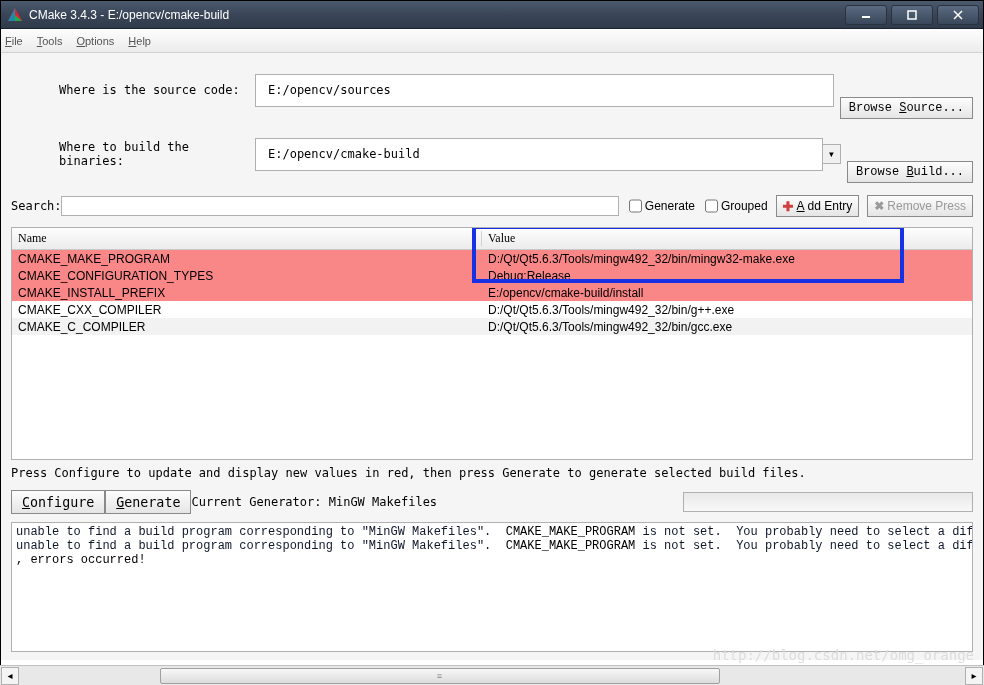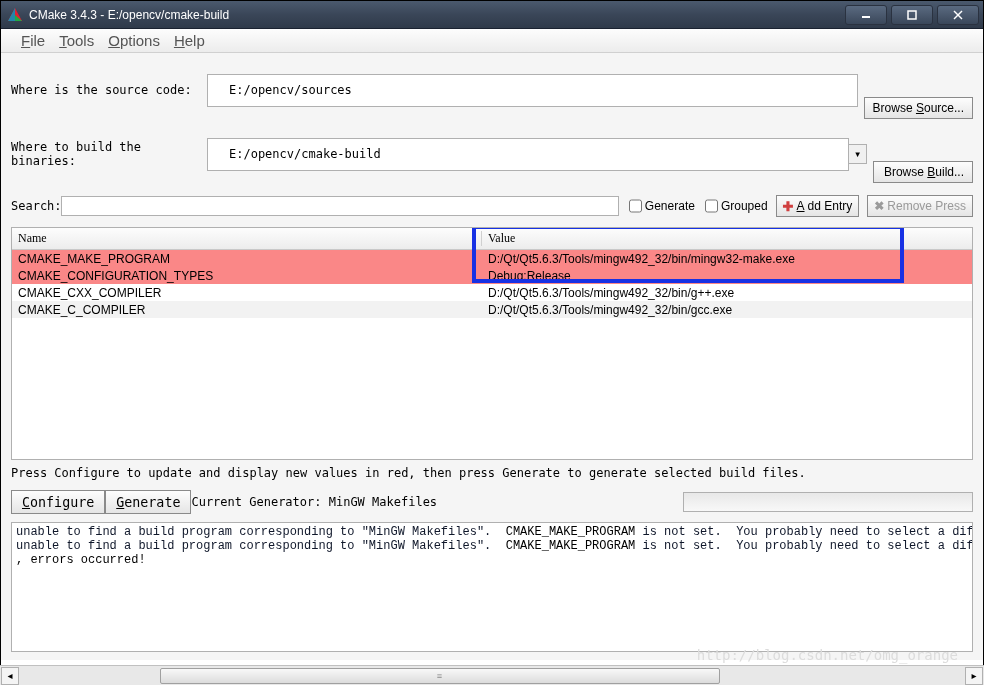--- a/index.html
+++ b/index.html
@@ -7,32 +7,32 @@
 
 
 .titlebar { background: linear-gradient(to bottom, #4b5a6e 0%, #3a4658 50%, #2f3a4a 100%); height: 28px; display: flex; align-items: center; padding-left: 6px; color: #fff; border-bottom: 1px solid #1a2230; }
 .titlebar .app-icon { width: 16px; height: 16px; margin-right: 6px; }
 .titlebar .title { flex: 1; font-size: 12px; }
 .titlebar .win-controls { display: flex; }
 .titlebar .win-btn { width: 42px; height: 20px; margin-top: 0; border: 1px solid #2a3240; border-radius: 3px; margin-right: 4px; display: flex; align-items: center; justify-content: center; background: linear-gradient(to bottom, #5a6a80, #3a475a); color: #fff; font-size: 11px; cursor: default; }
 .titlebar .win-btn.close { background: linear-gradient(to bottom, #5a6a80, #3a475a); }
 
 
-.menubar { height: 24px; background: linear-gradient(to bottom, #fdfdfd, #ececec); border-bottom: 1px solid #d0d0d0; display: flex; align-items: center; padding-left: 20px; gap: 14px; font-size: 15px; }
+.menubar { height: 24px; background: linear-gradient(to bottom, #fdfdfd, #ececec); border-bottom: 1px solid #d0d0d0; display: flex; align-items: center; padding-left: 4px; gap: 14px; font-size: 11px; }
 .menubar span { color: #555; cursor: default; }
 .menubar span u { text-decoration: underline; }
 
 
 .content { padding: 8px 10px; background: #f5f5f5; height: calc(100% - 28px - 24px - 24px); display: flex; flex-direction: column; }
 
 .row { display: flex; align-items: center; margin-bottom: 6px; font-family: "SimSun", "NSimSun", monospace; font-size: 12px; }
-.row .label { width: 196px; }
-.row input[type=text] { flex: 1; border: 1px solid #b0b0b0; background: #fff; height: 33px; padding: 0 21px; font-family: "SimSun", monospace; font-size: 12px; }
+.row .label { width: 196px; margin-left: 48px; }
+.row input[type=text] { flex: 1; border: 1px solid #b0b0b0; background: #fff; height: 33px; padding: 0 12px; font-family: "SimSun", monospace; font-size: 12px; }
 .row .dropdown-arrow { width: 18px; text-align: center; border: 1px solid #b0b0b0; border-left: none; height: 20px; line-height: 18px; background: #f0f0f0; }
-.row button { margin-left: 6px; height: 22px; padding: 0 8px; border: 1px solid #8a8a8a; background: linear-gradient(to bottom, #fdfdfd, #e5e5e5); font-family: Liberation Sans, sans-serif; font-size: 12px; cursor: default; min-width: 100px; text-align: right; margin-top: 36px; }
+.row button { margin-left: 6px; height: 22px; padding: 0 8px; border: 1px solid #8a8a8a; background: linear-gradient(to bottom, #fdfdfd, #e5e5e5); font-family: Liberation Mono, monospace; font-size: 12px; cursor: default; min-width: 100px; text-align: right; margin-top: 36px; }
 
 .search-row { display: flex; align-items: center; margin-top: 6px; margin-bottom: 6px; font-family: "SimSun", monospace; }
 .search-row .label { width: 50px; }
 .search-row input { flex: 1; border: 1px solid #b0b0b0; background: #fff; height: 20px; padding: 0 4px; }
 .search-row .cb { margin-left: 10px; display: flex; align-items: center; gap: 3px; font-family: Tahoma, sans-serif; }
 .search-row .btn { margin-left: 8px; height: 22px; padding: 0 6px; border: 1px solid #8a8a8a; background: linear-gradient(to bottom, #fdfdfd, #e5e5e5); display: flex; align-items: center; gap: 3px; font-family: Tahoma, sans-serif; cursor: default; }
 .search-row .btn.disabled { color: #9a9a9a; }
 .plus-icon { color: #d04040; font-weight: bold; font-size: 13px; }
 .x-icon { color: #9a9a9a; font-weight: bold; }
 
@@ -60,21 +60,21 @@
 
 .log { border: 1px solid #b0b0b0; background: #fff; height: 130px; overflow: hidden; padding: 2px 4px; font-family: "SimSun", "Courier New", monospace; font-size: 12px; white-space: pre; color: #000; margin-top: 4px; }
 .log .r { color: #0f172a; }
 
 
 .hscroll { height: 20px; background: #e8e8e8; border-top: 1px solid #c0c0c0; display: flex; align-items: center; position: absolute; bottom: 0; left: 0; right: 0; }
 .hscroll .arrow { width: 18px; height: 18px; border: 1px solid #b0b0b0; background: #f4f4f4; display: flex; align-items: center; justify-content: center; font-size: 10px; margin: 0 1px; }
 .hscroll .track { flex: 1; height: 18px; position: relative; }
 .hscroll .thumb { position: absolute; left: 140px; width: 560px; height: 16px; top: 1px; border: 1px solid #a0a0a0; background: linear-gradient(to bottom, #f8f8f8, #dcdcdc); border-radius: 2px; display:flex; align-items:center; justify-content:center; color:#888; font-size:9px; letter-spacing:1px;}
 
-.watermark { position: absolute; right: 26px; bottom: 22px; color: #dcdcdc; font-family: monospace; font-size: 14px; pointer-events: none; }
+.watermark { position: absolute; right: 10px; bottom: 22px; color: #dcdcdc; font-family: monospace; font-size: 14px; pointer-events: none; }
 </style>
 </head>
 <body>
 
 <div class="titlebar">
   <svg class="app-icon" viewBox="0 0 16 16">
     <polygon points="8,1 15,14 1,14" fill="#d23"></polygon>
     <polygon points="8,1 8,14 1,14" fill="#28a"></polygon>
     <polygon points="8,8 15,14 8,14" fill="#2a4"></polygon>
   </svg>
@@ -146,20 +146,24 @@
     </div>
     <div class="tbody" id="tbody">
         <div class="trow red">
           <div class="c1">CMAKE_MAKE_PROGRAM</div>
           <div class="c2">D:/Qt/Qt5.6.3/Tools/mingw492_32/bin/mingw32-make.exe</div>
         </div>
         <div class="trow red">
           <div class="c1">CMAKE_CONFIGURATION_TYPES</div>
           <div class="c2">Debug;Release</div>
         </div>
+        <div class="trow red">
+          <div class="c1">CMAKE_INSTALL_PREFIX</div>
+          <div class="c2">E:/opencv/cmake-build/install</div>
+        </div>
         <div class="trow ">
           <div class="c1">CMAKE_CXX_COMPILER</div>
           <div class="c2">D:/Qt/Qt5.6.3/Tools/mingw492_32/bin/g++.exe</div>
         </div>
         <div class="trow gray">
           <div class="c1">CMAKE_C_COMPILER</div>
           <div class="c2">D:/Qt/Qt5.6.3/Tools/mingw492_32/bin/gcc.exe</div>
         </div>
       </div>
     <div class="highlight-box" style="left:460px; top:-3px; width:432px; height:58px;"></div>

